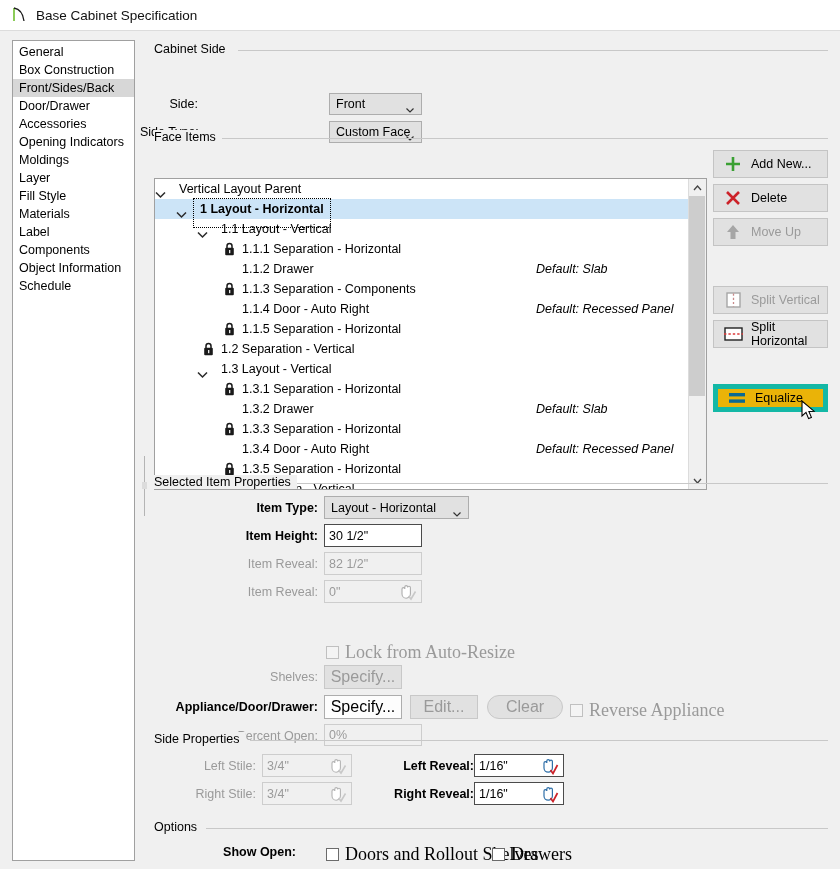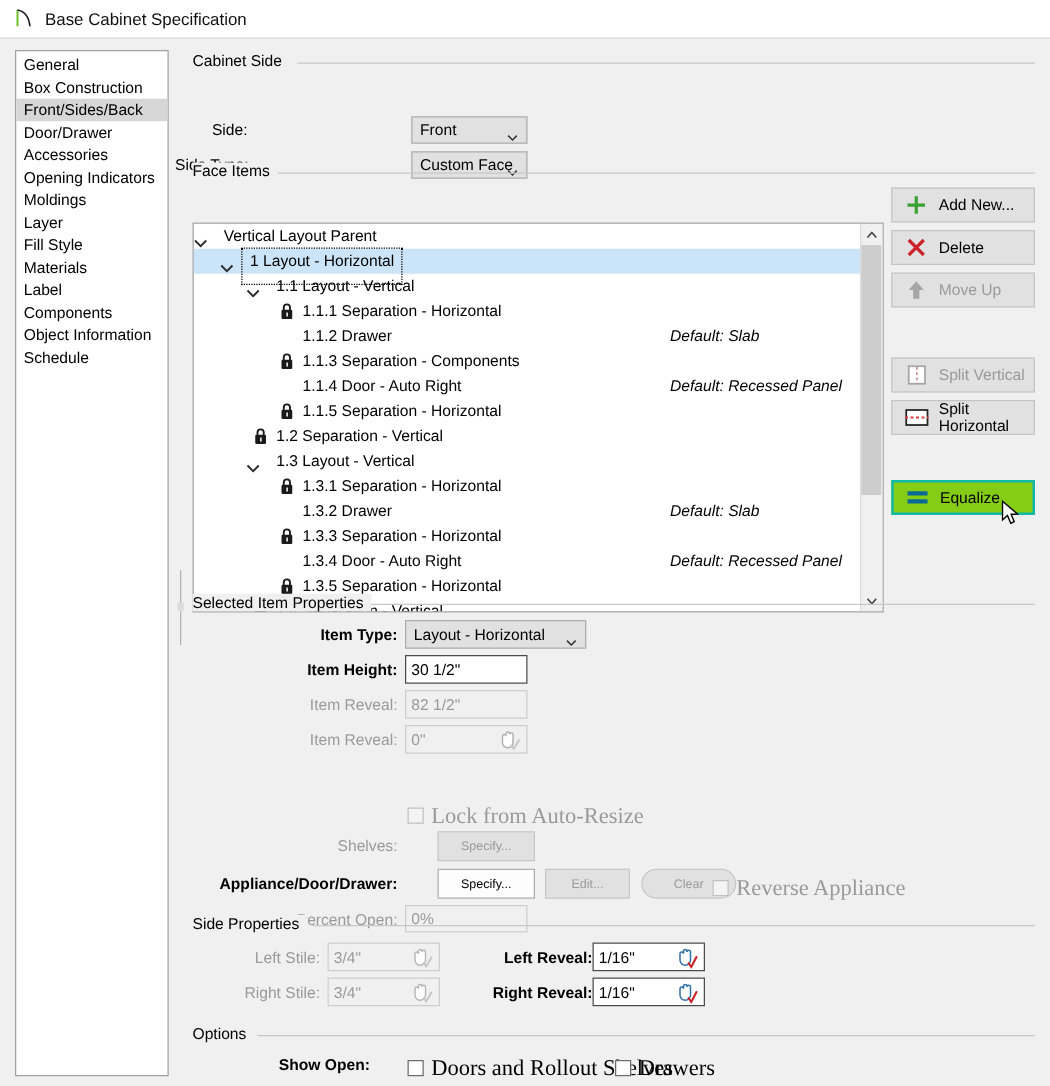--- a/index.html
+++ b/index.html
@@ -118,21 +118,21 @@
     color: #9a9a9a;
   }
   .tbox .dropper { position: absolute; right: 4px; top: 50%; margin-top: -9px; width: 19px; height: 18px; }
 
   .btn {
     position: absolute;
     background: #e1e1e1;
     border: 1px solid #adadad;
     box-sizing: border-box;
     display: flex; align-items: center; justify-content: center;
-    font-size: 10px; color: #000; margin-left: 26px;
+    font-size: 16px; color: #000;
   }
   .btn.disabled { color: #9a9a9a; border-color: #c8c8c8; }
   .btn.white { background: #fdfdfd; border: 1px solid #adadad; }
 
   .chk { position: absolute; display: flex; align-items: center; font-size: 18px; white-space: nowrap; font-family: Liberation Serif, serif; }
   .chk .box {
     width: 13px; height: 13px; border: 1px solid #6b6b6b;
     background: #fff; margin-right: 6px; box-sizing: border-box; flex:0 0 auto;
   }
   .chk.dim { color: #9a9a9a; }
@@ -156,20 +156,21 @@
     font-size: 12.5px;
     color: #000;
   }
   .trow.sel { background: #cce4f7; }
   .trow .tw { position: absolute; left: 8px; top: 0; width: 14px; height: 20px; }
   .trow .lock { position: absolute; top: 3px; width: 11px; height: 14px; }
   .trow .tlabel { position: absolute; top: 0; }
   .trow .tlabel.focus {
     outline: 1px dotted #000; outline-offset: 0;
     padding: 0 6px 8px 6px;
+    font-weight: bold;
   }
   .trow .tdefault { position: absolute; left: 381px; top: 0; font-style: italic; }
 
   
   .tsb { position: absolute; right: 0; top: 0; width: 17px; bottom: 0; background: #f0f0f0; border-left: 1px solid #dcdcdc; }
   .tsb .arr { position: absolute; left: 0; width: 17px; height: 17px; display:flex; align-items:center; justify-content:center; }
   .tsb .arr.up { top: 0; }
   .tsb .arr.dn { bottom: 0; }
   .tsb .thumb { position: absolute; left: 0; width: 16px; background: #cdcdcd; }
 
@@ -179,21 +180,21 @@
     left: 713px;
     width: 115px; height: 28px;
     background: #e1e1e1;
     border: 1px solid #c4c4c4;
     box-sizing: border-box;
     display: flex; align-items: center;
     font-size: 12.5px;
     color: #000;
   }
   .rbtn.dim { color: #9a9a9a; }
-  .rbtn.hover { background: #84cc16; border: 2px solid #14b8a6; }
+  .rbtn.hover { background: #eab308; border: 5px solid #14b8a6; }
   .rbtn .ricon { width: 22px; height: 20px; margin: 0 7px 0 8px; flex: 0 0 auto; }
   .cursor { position: absolute; width: 16px; height: 22px; pointer-events: none; }
 </style>
 </head>
 <body>
 
 <div class="titlebar">
   <span class="title-icon">
     <svg width="20" height="20" viewBox="0 0 20 20">
       <path d="M4 3 L4 16" stroke="#6fbf2f" stroke-width="1.6" fill="none"></path>

